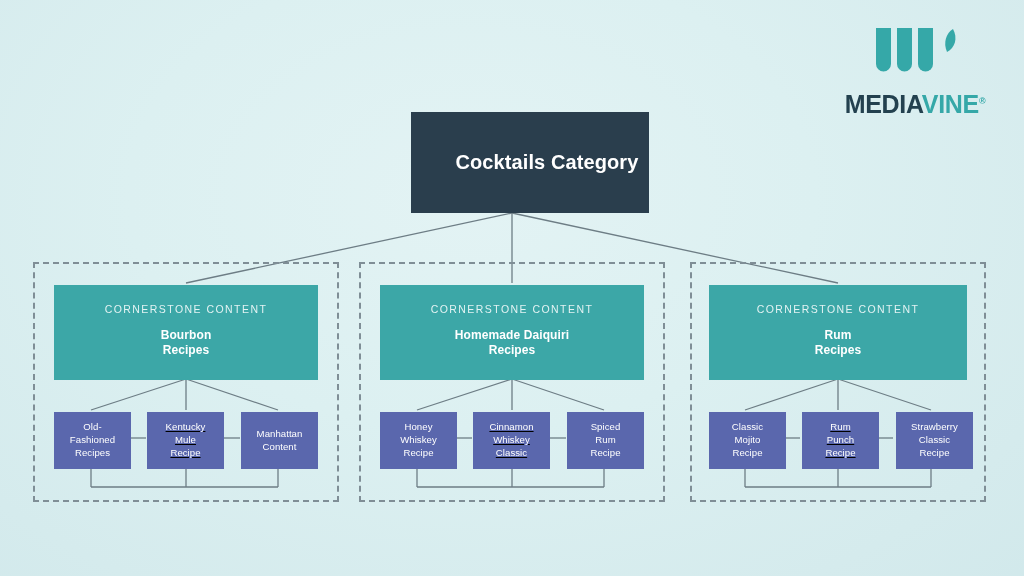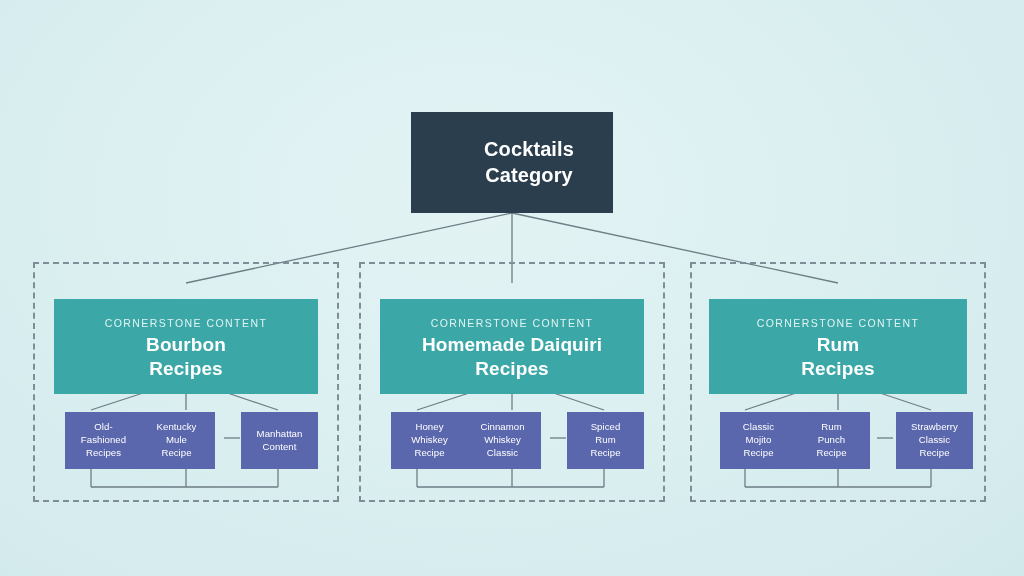--- a/index.html
+++ b/index.html
@@ -65,21 +65,21 @@
     font-size: 9px;
     vertical-align: super;
     font-weight: bold;
   }
 
   
   #root-node {
     position: absolute;
     left: 411px;
     top: 112px;
-    width: 202px;
+    width: 238px;
     height: 101px;
     background: #2a3e4d;
     display: flex;
     align-items: center;
     justify-content: center;
     padding-left: 34px;
   }
   #root-node .root-label {
     color: #ffffff;
     font-size: 20px;
@@ -96,44 +96,44 @@
     height: 240px;
     border: 2px dashed #7f8e96;
   }
   .cluster[data-cluster="0"] { left: 33px;  width: 306px; }
   .cluster[data-cluster="1"] { left: 359px; width: 306px; }
   .cluster[data-cluster="2"] { left: 690px; width: 296px; }
 
   
   .cornerstone {
     position: absolute;
-    top: 35px;
+    top: 21px;
     left: 19px;
     right: 19px;
     height: 95px;
     background: #3ca7a7;
     padding-top: 18px;
     text-align: center;
   }
   .cluster[data-cluster="2"] .cornerstone { left: 17px; right: 17px; }
 
   .cornerstone .eyebrow {
     color: #e3f3f3;
     font-size: 10.5px;
     letter-spacing: 1.45px;
     font-weight: normal;
     text-transform: uppercase;
     display: block;
   }
   .cornerstone .cs-title {
     color: #ffffff;
-    font-size: 19px;
+    font-size: 12px;
     font-weight: bold;
     line-height: 1.24;
-    margin-top: 4px;
+    margin-top: 13px;
     letter-spacing: 0.1px;
     white-space: pre-line;
   }
 
   
   .leaf-row {
     position: absolute;
     top: 148px;
     left: 19px;
     right: 19px;
@@ -145,22 +145,22 @@
     position: absolute;
     top: 0;
     width: 77px;
     height: 57px;
     background: #5a67ad;
     display: flex;
     align-items: center;
     justify-content: center;
     text-align: center;
   }
-  .leaf[data-slot="0"] { left: 0px; margin-left: 11px; }
-  .leaf[data-slot="1"] { left: 84px; }
+  .leaf[data-slot="0"] { left: 0px; }
+  .leaf[data-slot="1"] { left: 93px; text-decoration: underline; }
   .leaf[data-slot="2"] { left: 187px; }
 
   .leaf .leaf-label {
     color: #ffffff;
     font-size: 9.6px;
     line-height: 1.34;
     white-space: pre-line;
     letter-spacing: 0.05px;
   }
 </style>
@@ -201,20 +201,33 @@
       <line x1="838" y1="379" x2="931" y2="410"></line>
       <line x1="784" y1="438" x2="800" y2="438"></line>
       <line x1="877" y1="438" x2="893" y2="438"></line>
       <line x1="745" y1="467" x2="745" y2="487"></line>
       <line x1="838" y1="467" x2="838" y2="487"></line>
       <line x1="931" y1="467" x2="931" y2="487"></line>
       <line x1="745" y1="487" x2="931" y2="487"></line>
     </g>
   </svg>
 
+  <div id="logo">
+    <svg id="logo-mark" viewBox="0 0 84 58" width="84" height="58">
+      <g fill="#35a8a8">
+        <path d="M2 2 h15 v36 a7.5 7.5 0 0 1 -15 0 z"></path>
+        <path d="M23 2 h15 v36 a7.5 7.5 0 0 1 -15 0 z"></path>
+        <path d="M44 2 h15 v36 a7.5 7.5 0 0 1 -15 0 z"></path>
+        <path d="M79 3 c5 9 2 19 -6 23 c-4 -9 -1 -19 6 -23 z"></path>
+      </g>
+    </svg>
+    <div id="logo-word">
+      <span class="wm-media">MEDIA</span><span class="wm-vine">VINE</span><span class="wm-reg">®</span>
+    </div>
+  </div>
 
   <div id="root-node">
     <div class="root-label">Cocktails
 Category</div>
   </div>
 
   <div class="cluster" data-cluster="0">
     <div class="cornerstone">
       <span class="eyebrow">Cornerstone Content</span>
       <div class="cs-title">Bourbon

